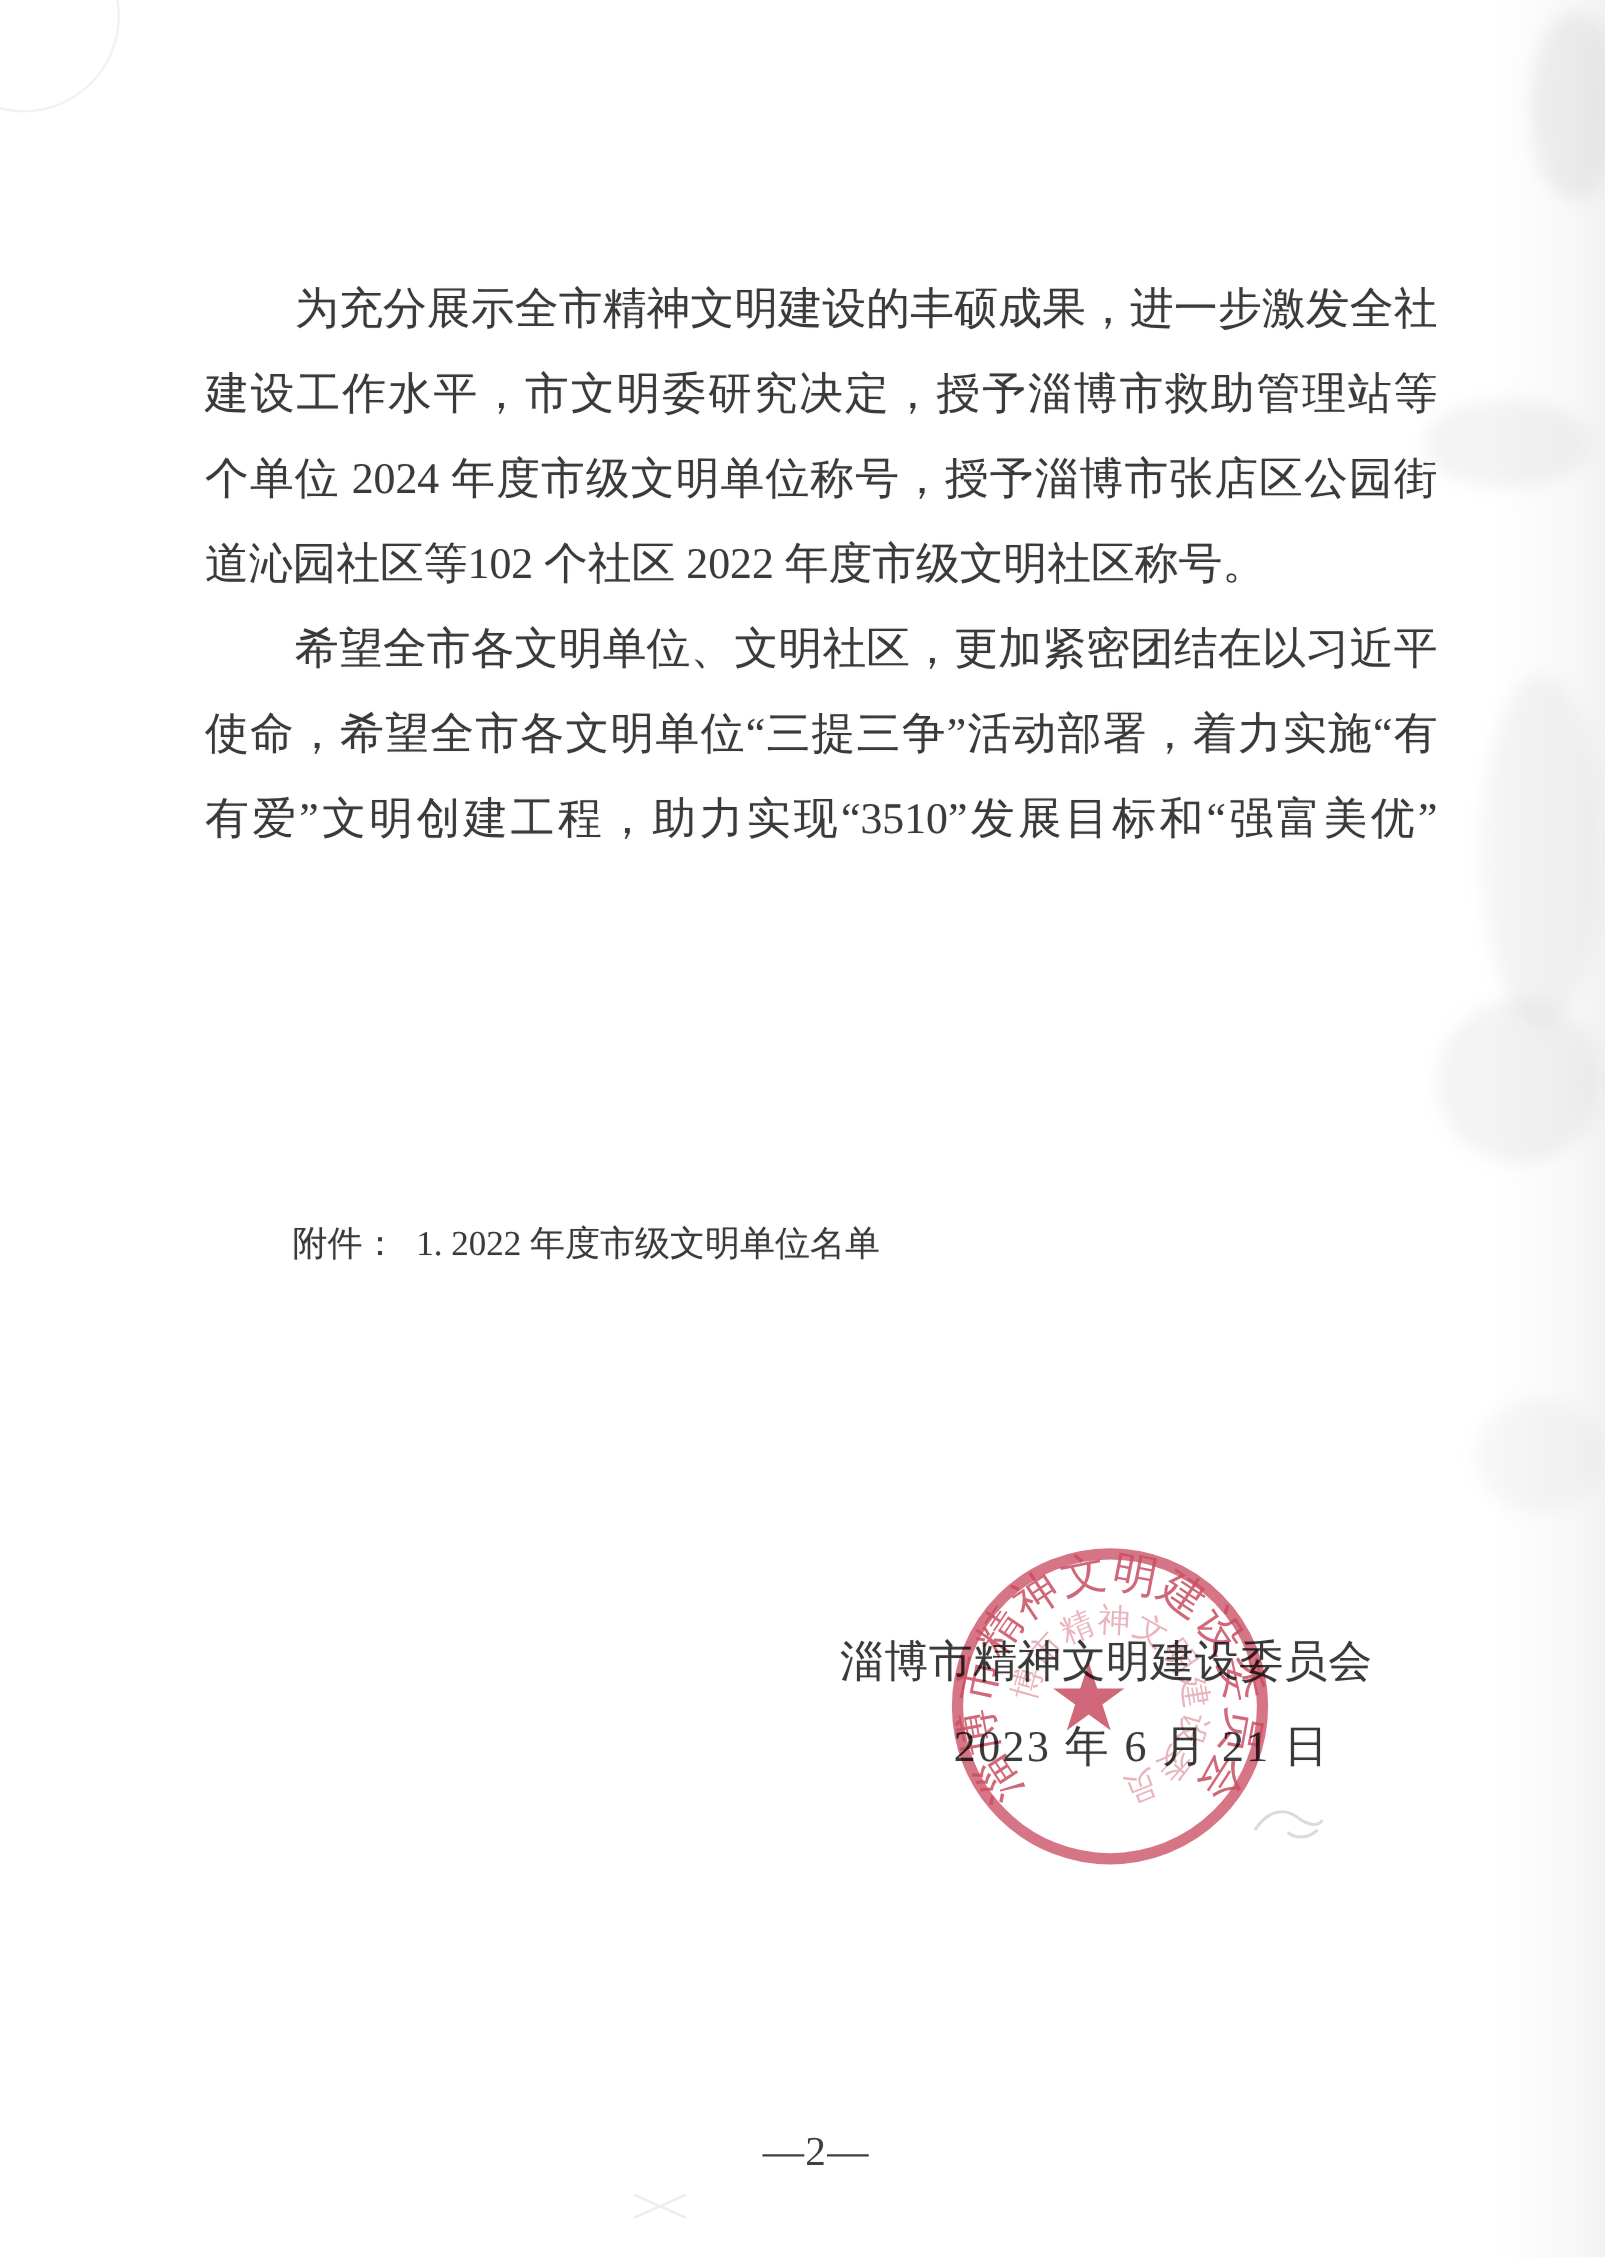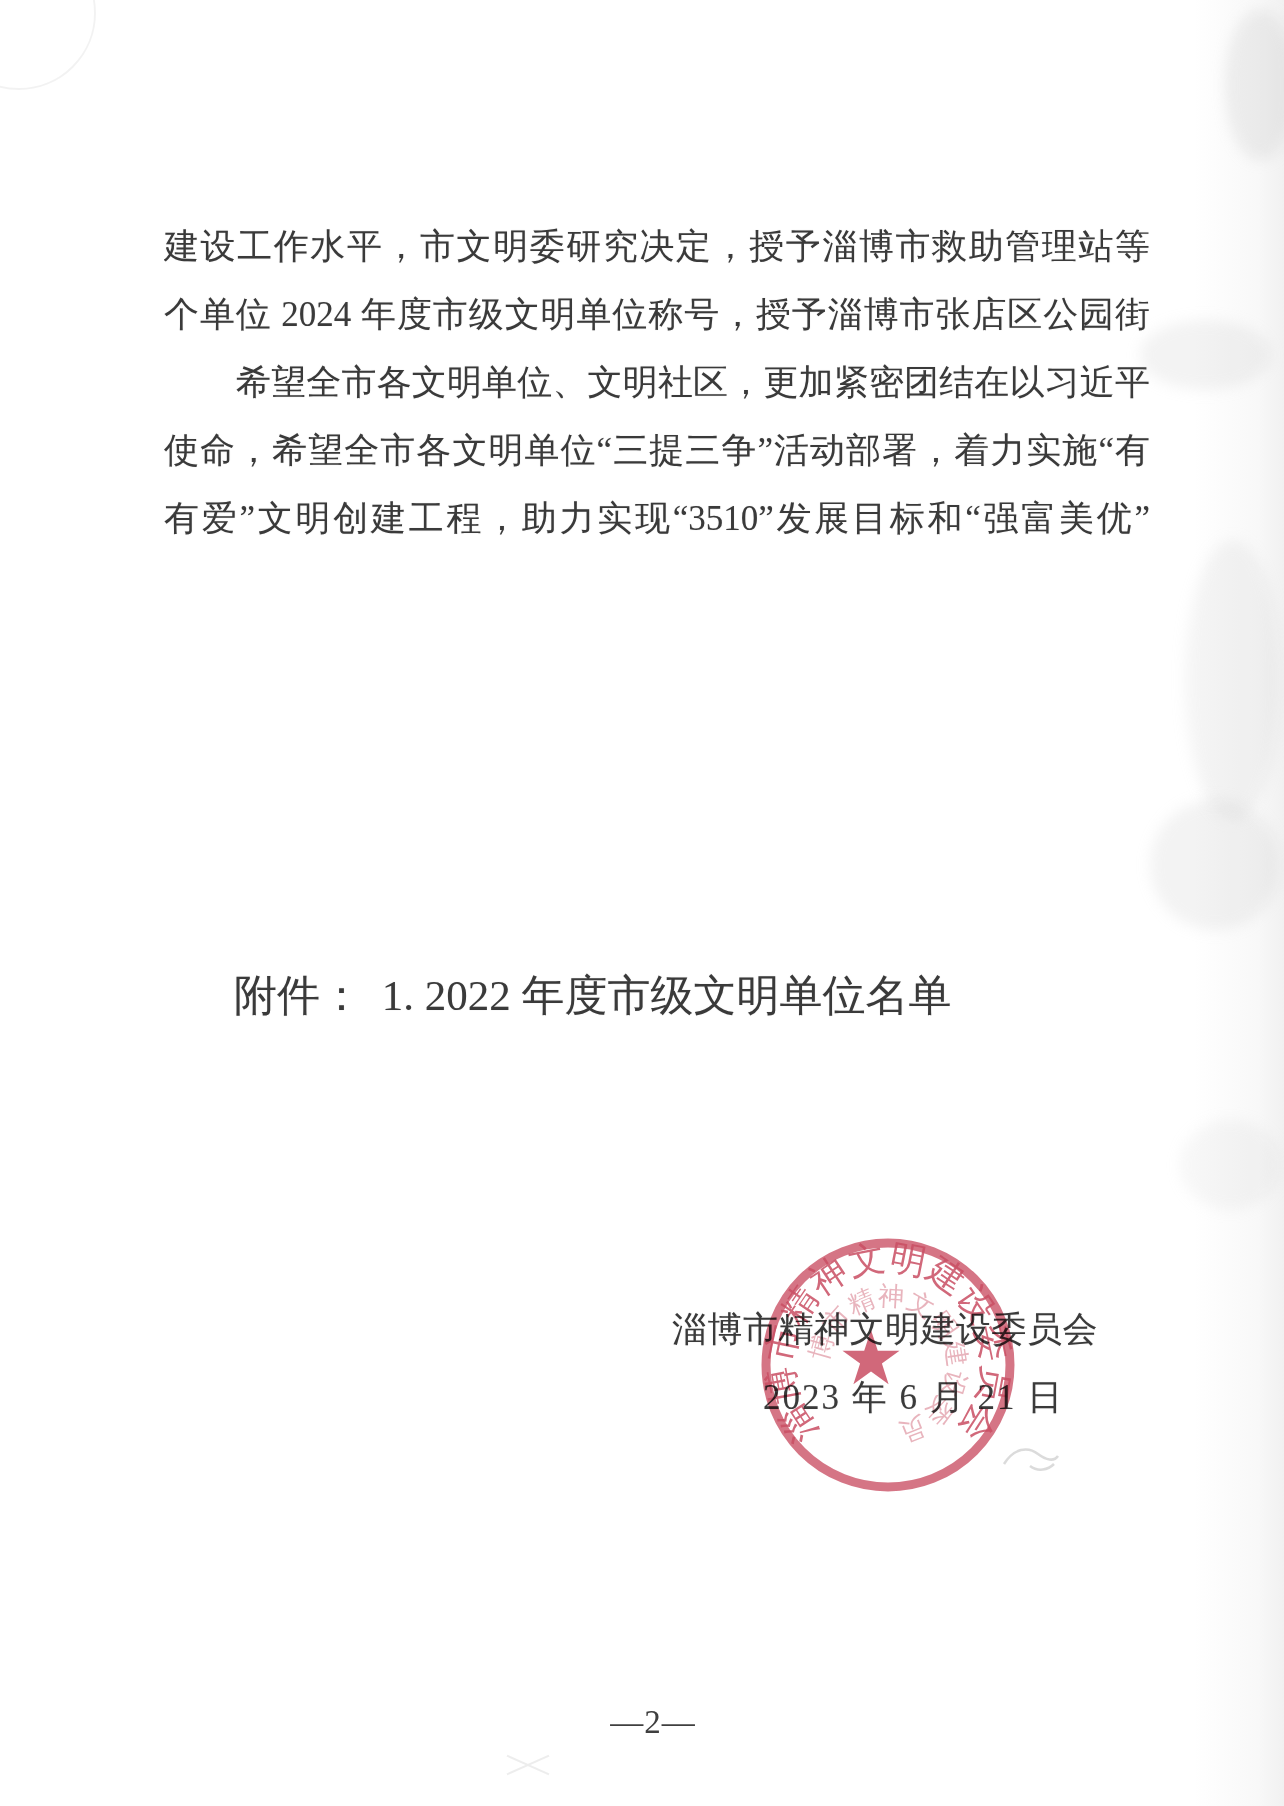--- a/index.html
+++ b/index.html
@@ -19,21 +19,21 @@
     text-shadow:0 0 1px rgba(70,70,70,.25);
   }
   .line{
     height:68px;line-height:68px;overflow:hidden;
     text-align:justify;text-align-last:justify;
   }
   .line.indent{text-indent:72px;}
   .line.natural{text-align:left;text-align-last:auto;}
   
   .attachment{
-    position:absolute;left:234px;top:962px;color:#3a3a3a;font-size:43px;
+    position:absolute;left:234px;top:962px;color:#3a3a3a;font-size:28px;
     text-shadow:0 0 1px rgba(70,70,70,.25);
   }
   .att-row{height:68px;line-height:68px;white-space:nowrap;}
   .att-label{display:inline-block;margin-right:8px;}
   .att-row.second{padding-left:112px;}
   
   .signature{
     position:absolute;left:672px;top:1296px;height:68px;line-height:68px;
     color:#3a3a3a;font-size:35px;letter-spacing:0.5px;z-index:2;white-space:nowrap;
     text-shadow:0 0 1px rgba(70,70,70,.25);
@@ -70,22 +70,24 @@
   }
   .xmark:before{transform:rotate(24deg);}
   .xmark:after{transform:rotate(-24deg);}
 </style>
 </head>
 <body>
 
 <div class="page">
 
   <div class="body-text">
+    <div class="line indent">为充分展示全市精神文明建设的丰硕成果，进一步激发全社</div>
     <div class="line">建设工作水平，市文明委研究决定，授予淄博市救助管理站等 494</div>
     <div class="line">个单位 2024 年度市级文明单位称号，授予淄博市张店区公园街</div>
+    <div class="line natural">道沁园社区等102 个社区 2022 年度市级文明社区称号。</div>
     <div class="line indent">希望全市各文明单位、文明社区，更加紧密团结在以习近平</div>
     <div class="line">使命，希望全市各文明单位“三提三争”活动部署，着力实施“有淄</div>
     <div class="line">有爱”文明创建工程，助力实现“3510”发展目标和“强富美优”</div>
   </div>
 
   <div class="attachment">
     <div class="att-row">
       <span class="att-label">附件：</span>
       <span>1. 2022 年度市级文明单位名单</span>
     </div>

